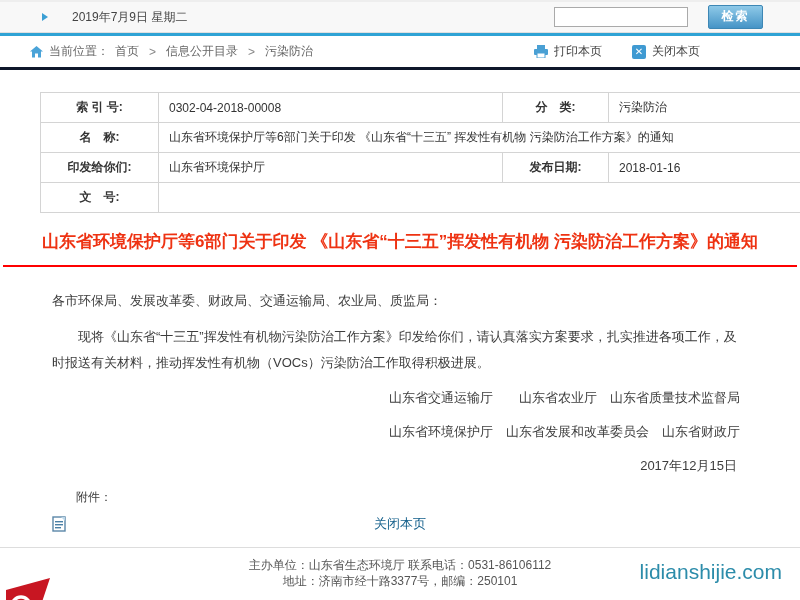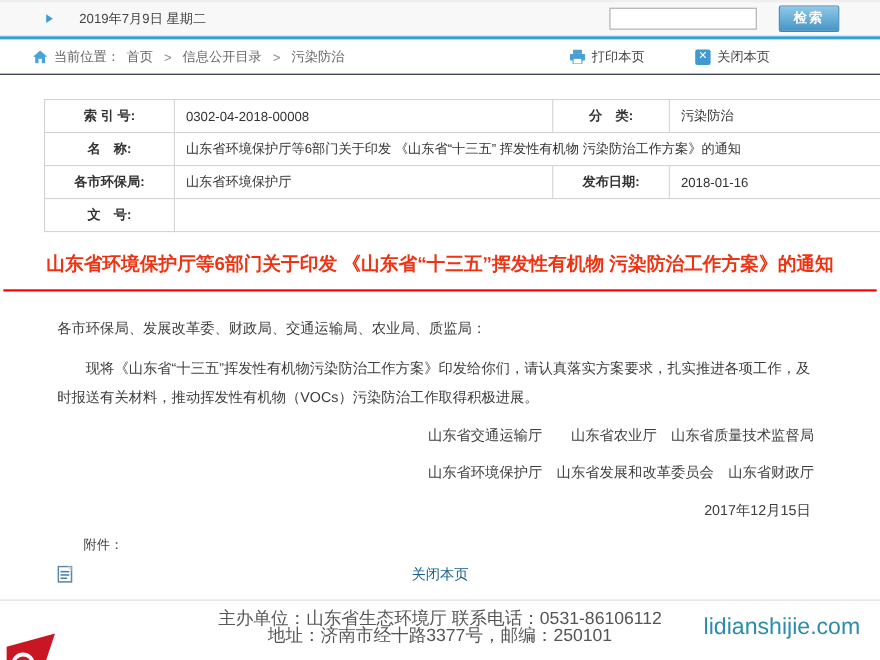--- a/index.html
+++ b/index.html
@@ -13,26 +13,26 @@
   .tri{width:0;height:0;border-top:4px solid transparent;border-bottom:4px solid transparent;border-left:6px solid #3b9fd4;}
   .topbar-date{font-size:12px;color:#444;}
   .topbar-right{display:flex;align-items:center;}
   .search-input{width:124px;height:18px;border:1px solid #aaa;background:#fff;font-size:12px;padding:0 4px;outline:none;}
   .search-btn{margin-left:20px;width:53px;height:22px;border:1px solid #3d87b5;border-radius:2px;
               background:linear-gradient(#8ec9e8,#4694c6);color:#fff;font-size:12px;font-weight:bold;
               letter-spacing:2px;cursor:pointer;line-height:20px;text-align:center;}
   .blue-line{height:3px;background:#2fa3d5;}
 
   
-  .crumbbar{height:31px;background:#fff;border-bottom:1px solid #0f172a;display:flex;align-items:center;
+  .crumbbar{height:31px;background:#fff;border-bottom:3px solid #0f172a;display:flex;align-items:center;
             justify-content:space-between;padding:0 0 0 30px;}
   .crumb-left{display:flex;align-items:center;gap:6px;font-size:12px;color:#666;}
   .crumb-left a{color:#666;text-decoration:none;}
   .crumb-sep{color:#888;margin:0 4px;}
-  .crumb-right{display:flex;align-items:center;gap:46px;margin-right:100px;font-size:12px;color:#444;}
+  .crumb-right{display:flex;align-items:center;gap:30px;margin-right:100px;font-size:12px;color:#444;}
   .tool-link{display:flex;align-items:center;gap:6px;color:#444;text-decoration:none;cursor:pointer;}
   .icon-sq{width:14px;height:14px;background:#3f9ad2;border-radius:2px;display:flex;align-items:center;justify-content:center;
            color:#fff;font-size:10px;font-weight:bold;line-height:1;}
 
   
   .content{padding:0 40px;}
   table.meta{width:720px;border-collapse:collapse;margin-top:22px;table-layout:fixed;}
   table.meta td{border:1px solid #d4d4d4;font-size:12px;color:#333;padding:6px 10px;height:15px;overflow:hidden;white-space:nowrap;}
   td.lbl{font-weight:bold;text-align:center;color:#333;}
   .c1{width:97px;} .c2{width:323px;} .c3{width:85px;} .c4{width:195px;}
@@ -47,21 +47,21 @@
   .sig-date{margin-top:16px;text-align:right;padding-right:23px;font-size:13px;color:#3d3d3d;}
 
   .attach-label{margin:14px 12px 0 12px;font-size:12px;color:#3d3d3d;padding-left:24px;}
   .attach-row{margin:8px 12px 0 12px;display:flex;align-items:flex-start;gap:8px;}
   .attach-link{font-size:13px;color:#1a628e;text-decoration:underline;max-width:540px;line-height:1.55;word-break:break-all;cursor:pointer;}
   .close-center{text-align:center;margin-top:-17px;font-size:13px;}
   .close-center a{color:#16618c;text-decoration:none;cursor:pointer;}
 
   
   .footer{margin-top:14px;border-top:1px solid #ddd;position:relative;padding-top:9px;height:80px;}
-  .f-line{text-align:center;font-size:16px;color:#555;line-height:16px;}
+  .f-line{text-align:center;font-size:12px;color:#555;line-height:16px;}
   .gov-badge{position:absolute;left:4px;top:28px;display:flex;align-items:flex-start;gap:6px;}
   .badge-texts{padding-top:12px;}
   .watermark{position:absolute;right:18px;top:12px;font-size:21px;color:#2c8caa;}
 </style>
 </head>
 <body>
 
 <div class="page">
 
   <div class="topbar">
@@ -112,21 +112,21 @@
         <td class="lbl c1">索 引 号:</td>
         <td class="c2">0302-04-2018-00008</td>
         <td class="lbl c3">分　类:</td>
         <td class="c4">污染防治</td>
       </tr>
       <tr>
         <td class="lbl c1">名　称:</td>
         <td colspan="3">山东省环境保护厅等6部门关于印发 《山东省“十三五” 挥发性有机物 污染防治工作方案》的通知</td>
       </tr>
       <tr>
-        <td class="lbl c1">各市环保局:</td>
+        <td class="lbl c1">印发给你们:</td>
         <td class="c2">山东省环境保护厅</td>
         <td class="lbl c3">发布日期:</td>
         <td class="c4">2018-01-16</td>
       </tr>
       <tr>
         <td class="lbl c1">文　号:</td>
         <td colspan="3"></td>
       </tr>
     </tbody>
       </table>

